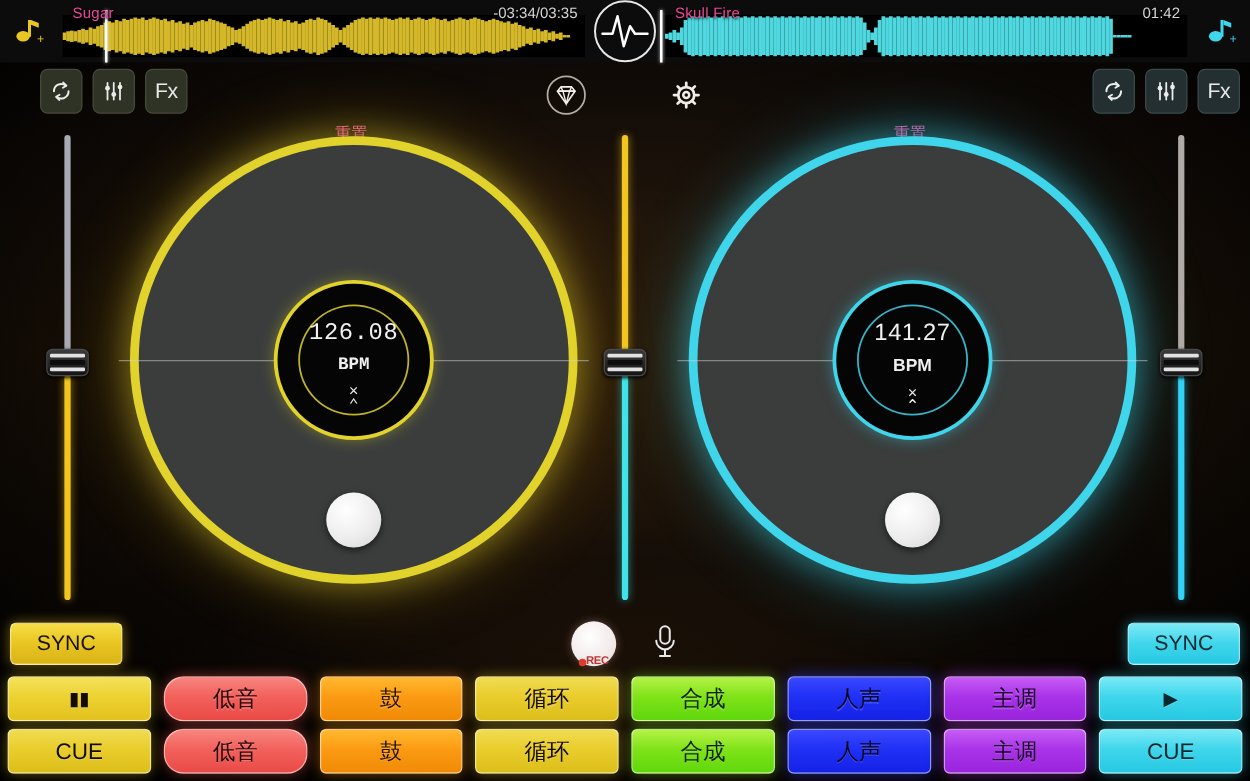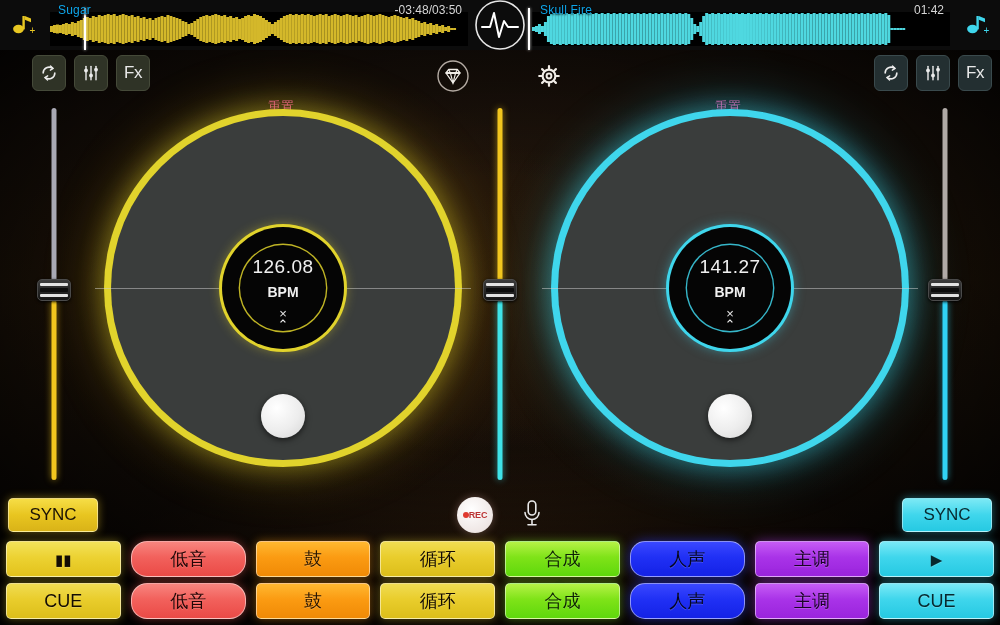--- a/index.html
+++ b/index.html
@@ -53,21 +53,21 @@
     display: flex; align-items: stretch;
     z-index: 20;
   }
   .note-btn {
     width: 46px; display: flex; align-items: center; justify-content: center;
     cursor: pointer;
   }
   .wave-wrap { position: relative; flex: 1; height: 50px; }
   .wave-title {
     position: absolute; left: 12px; top: 3px;
-    font-size: 12px; color: #0ea5e9; letter-spacing: .2px;
+    font-size: 12px; color: #ec4899; letter-spacing: .2px;
     text-shadow: 0 1px 2px #000;
   }
   .wave-time {
     position: absolute; right: 10px; top: 3px;
     font-size: 12px; color: #d6d6d6;
     text-shadow: 0 1px 2px #000;
   }
   .wave-canvas { position: absolute; left: 4px; right: 4px; top: 12px; height: 34px; }
   .wave-canvas svg { width: 100%; height: 100%; display: block; }
   .playhead {
@@ -189,21 +189,21 @@
     box-shadow: 0 0 10px rgba(60,210,235,.45);
   }
   .rec-row {
     position: absolute; bottom: 92px; left: 0; width: 1000px;
     display: flex; align-items: center; justify-content: center; gap: 28px;
     z-index: 14;
   }
   .rec-btn {
     width: 36px; height: 36px; border-radius: 50%;
     background: radial-gradient(circle at 40% 35%, #ffffff, #efe7e5 70%, #ded2cf 100%);
-    display: flex; align-items: center; justify-content: center; gap: 0;
+    display: flex; align-items: flex-end; justify-content: center; gap: 0;
     box-shadow: 0 0 8px rgba(255,200,190,.3);
     cursor: pointer;
   }
   .rec-dot { width: 6px; height: 6px; border-radius: 50%; background: #e03a2f; }
   .rec-txt { font-size: 9px; font-weight: 700; color: #b33; letter-spacing: -.2px; }
   .mic-btn { cursor: pointer; }
 
   .pads {
     position: absolute; left: 0; bottom: 0; width: 1000px; height: 90px;
     display: flex; flex-direction: column; justify-content: center; gap: 6px;
@@ -216,21 +216,21 @@
     font-size: 18px; font-weight: 500; color: #140c02;
     border: 1px solid rgba(255,255,255,.5);
     cursor: pointer;
     text-shadow: 0 1px 0 rgba(255,255,255,.18);
   }
   .pad-yellow { background: linear-gradient(180deg,#f3e25a 0%,#ecd232 45%,#e3c21c 100%); box-shadow: 0 0 10px rgba(235,210,50,.4); }
   .pad-amber  { background: linear-gradient(180deg,#f0dc52 0%,#e9cd2c 45%,#dcbe1a 100%); box-shadow: 0 0 10px rgba(230,205,45,.4); }
   .pad-red    { background: linear-gradient(180deg,#f8857f 0%,#f2615c 45%,#ea4a46 100%); box-shadow: 0 0 10px rgba(240,90,85,.45); color:#230606;border-radius:16px; }
   .pad-orange { background: linear-gradient(180deg,#ffb830 0%,#fb9b12 45%,#f08a06 100%); box-shadow: 0 0 10px rgba(250,155,20,.45); color:#231200; }
   .pad-green  { background: linear-gradient(180deg,#b5f246 0%,#7fe318 45%,#5fd80c 100%); box-shadow: 0 0 10px rgba(130,225,30,.45); color:#0d2302; }
-  .pad-blue   { background: linear-gradient(180deg,#3a48ff 0%,#2030f5 45%,#1422e6 100%); box-shadow: 0 0 12px rgba(45,60,250,.55); color:#05061f;border-radius:15px; }
+  .pad-blue   { background: linear-gradient(180deg,#3a48ff 0%,#2030f5 45%,#1422e6 100%); box-shadow: 0 0 12px rgba(45,60,250,.55); color:#05061f; }
   .pad-purple { background: linear-gradient(180deg,#c65cf5 0%,#a933e8 45%,#9a24dc 100%); box-shadow: 0 0 12px rgba(180,60,235,.5); color:#1a0426; }
   .pad-cyan   { background: linear-gradient(180deg,#7ae9f6 0%,#3fd6ec 45%,#26c9e2 100%); box-shadow: 0 0 10px rgba(60,210,235,.45); color:#06282e; }
   .glyph { font-size: 15px; line-height: 1; }
 </style>
 </head>
 <body>
 
 <div id="app">
 
   <div class="bg"></div>
@@ -387,21 +387,21 @@
               <rect x="393" y="13" width="3" height="8"></rect>
             <rect x="396" y="15" width="3" height="4"></rect>
               <rect x="399" y="14" width="3" height="6"></rect>
             <rect x="402" y="16" width="3" height="2"></rect>
               <rect x="405" y="16" width="3" height="2"></rect>
           </g>
         </svg>
       </div>
       <div class="playhead" style="left:9%"></div>
       <div class="wave-title">Sugar</div>
-      <div class="wave-time">-03:48/03:50</div>
+      <div class="wave-time">-03:34/03:35</div>
     </div>
 
     <div class="vu-circle">
       <svg width="52" height="52" viewBox="0 0 52 52">
         <circle cx="26" cy="26" r="24" fill="none" stroke="#e6e6e6" stroke-width="1.6"></circle>
         <polyline points="8,28 16,28 20,14 25,38 30,22 34,28 44,28" fill="none" stroke="#fff" stroke-width="2" stroke-linejoin="round" stroke-linecap="round"></polyline>
       </svg>
     </div>
 
     <div class="wave-wrap">
@@ -654,21 +654,21 @@
       <i class="dark"></i>
       <i></i>
     </div>
   </div>
 
   <div class="deck" style="left:95px; top:98px; width:372px; height:390px;">
     <div class="reset-label">重置</div>
     <div class="jog" style="left:16px; top:18px; width:344px; height:344px;
                 box-shadow: 0 0 0 7px #e1d32c, 0 0 26px 9px rgba(225,211,44,.42), 0 0 52px 18px rgba(200,170,30,.22);">
       <div class="jog-line"></div>
-      <div class="bpm-ring" style="box-shadow: 0 0 0 3px #e1d32c, 0 0 12px 2px rgba(225,211,44,.45);">
+      <div class="bpm-ring" style="box-shadow: 0 0 0 3px #e1d32c, 0 0 12px 2px rgba(225,211,44,.45); font-family: Liberation Mono, monospace;">
         <div class="bpm-inner" style="box-shadow: 0 0 0 1.4px rgba(225,211,44,.85);"></div>
         <div class="bpm-text">
           <div class="bpm-val">126.08</div>
           <div class="bpm-unit">BPM</div>
           <div class="bpm-x">×</div>
         </div>
         <div class="bpm-chev">⌃</div>
       </div>
       <div class="jog-dot"></div>
     </div>

